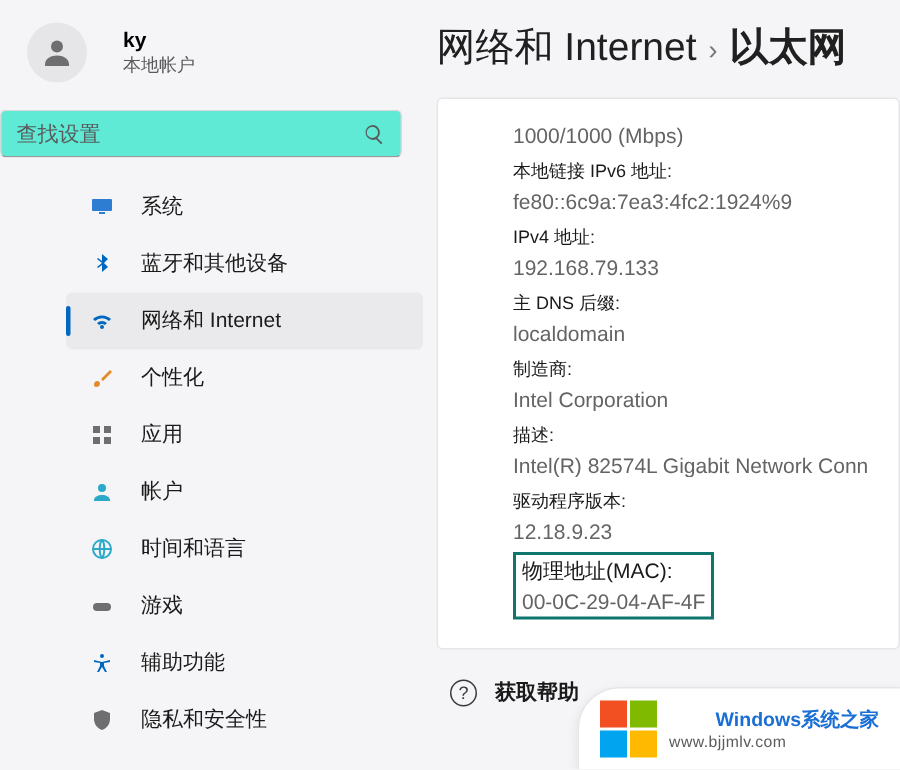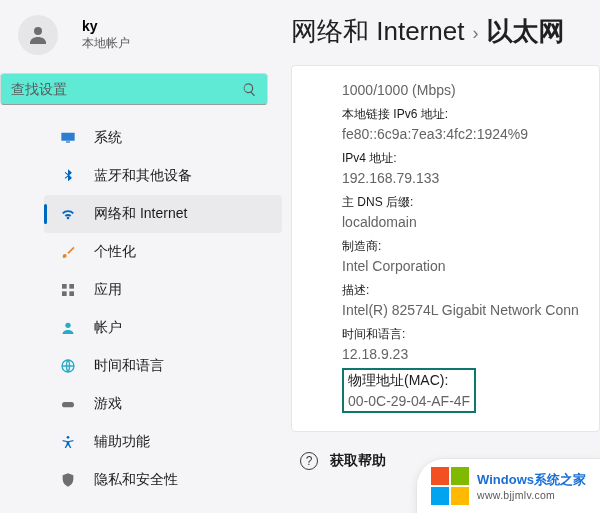--- a/index.html
+++ b/index.html
@@ -78,21 +78,21 @@
     }
     .win-logo {
       width: 38px; height: 38px; display: grid;
       grid-template-columns: 1fr 1fr; grid-template-rows: 1fr 1fr; gap: 2px;
     }
     .win-logo div { background: #00a4ef; }
     .win-logo div:nth-child(1){ background:#f25022;}
     .win-logo div:nth-child(2){ background:#7fba00;}
     .win-logo div:nth-child(3){ background:#00a4ef;}
     .win-logo div:nth-child(4){ background:#ffb900;}
-    .wm-text .l1 { font-size: 13px; color: #1a6fd6; font-weight:600;}
+    .wm-text .l1 { font-size: 13px; color: #1a6fd6; font-weight:600;margin-left:31px;}
     .wm-text .l2 { font-size: 10.5px; color: #5a5a5c; letter-spacing:.3px;}
   </style>
 </head>
 <body>
 
 <div class="layout">
   <aside class="sidebar">
     <div class="account">
       <div class="avatar">
         <svg viewBox="0 0 24 24">
@@ -229,21 +229,21 @@
           </div>
           <div class="prop">
             <div class="prop-label">制造商:</div>
             <div class="prop-value">Intel Corporation</div>
           </div>
           <div class="prop">
             <div class="prop-label">描述:</div>
             <div class="prop-value">Intel(R) 82574L Gigabit Network Connection</div>
           </div>
           <div class="prop">
-            <div class="prop-label">时间和语言:</div>
+            <div class="prop-label">驱动程序版本:</div>
             <div class="prop-value">12.18.9.23</div>
           </div>
         </div>
       <div class="highlight">
         <div class="prop-label">物理地址(MAC):</div>
         <div class="prop-value">00-0C-29-04-AF-4F</div>
       </div>
     </div>
     <div class="help-row">
       <div class="help-ico">?</div>

